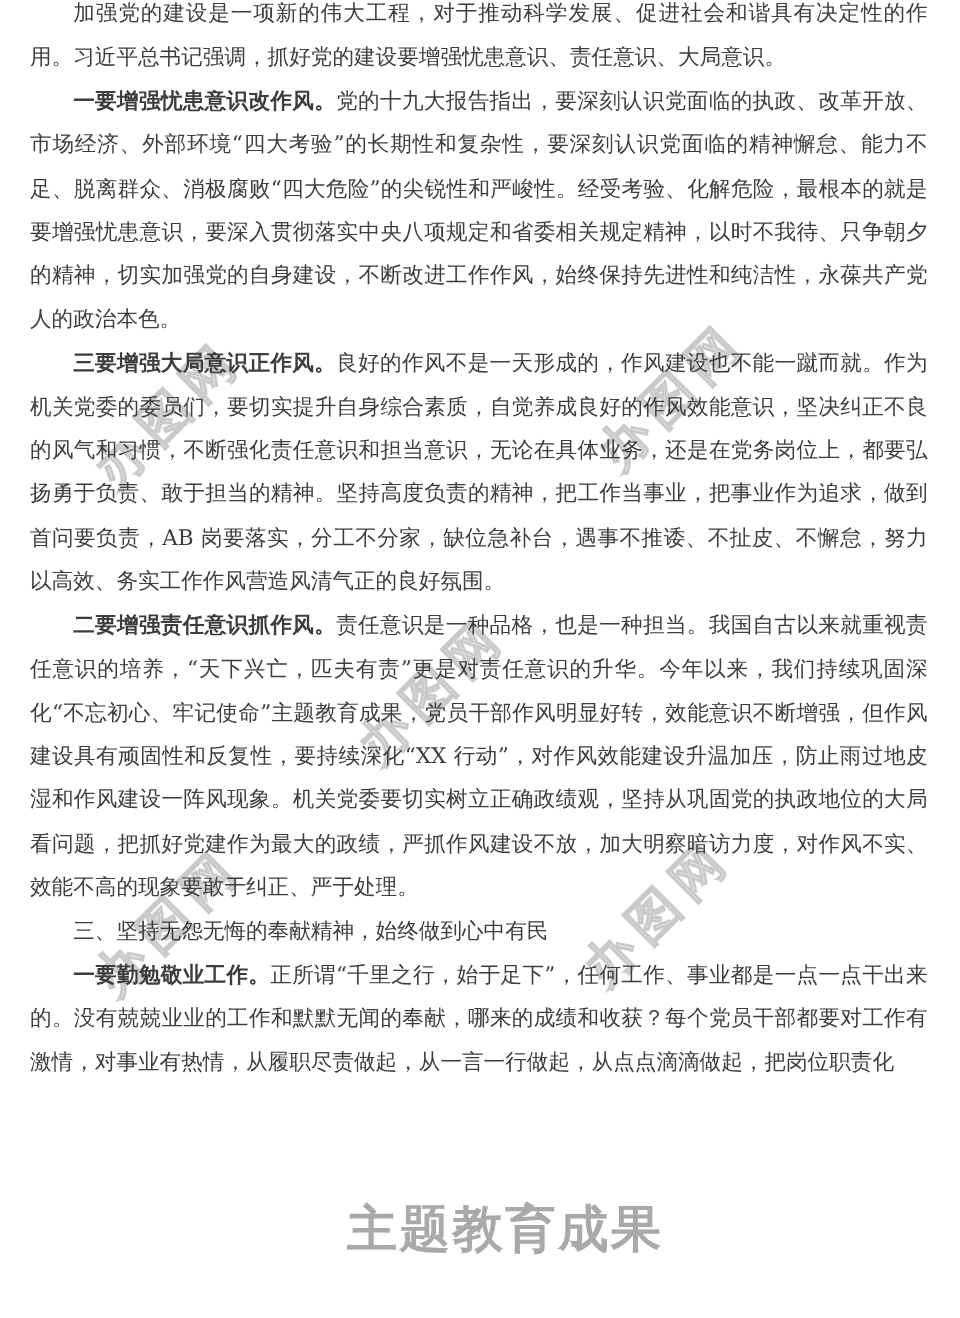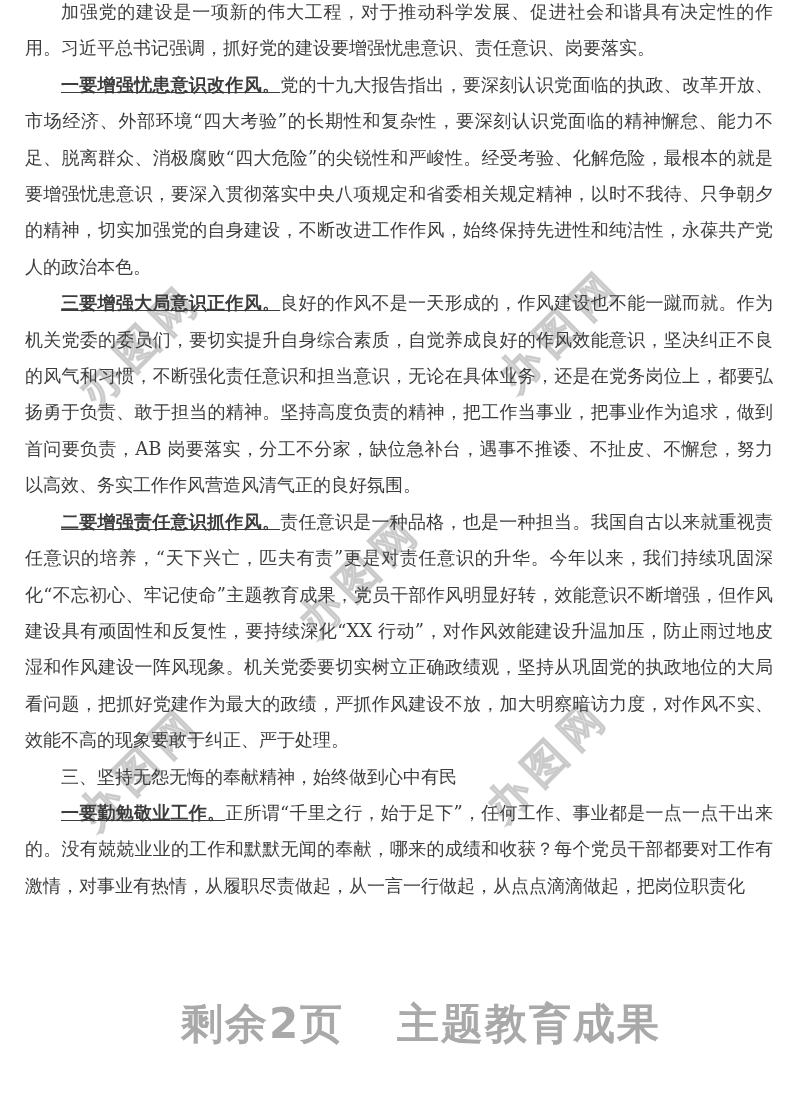--- a/index.html
+++ b/index.html
@@ -42,21 +42,21 @@
     color:#3d3d3d;
     font-size:18px;
     line-height:36.4px;
     text-align:justify;
     text-justify:inter-ideograph;
   }
   .doc p{
     margin:0;
     text-indent:2em;
   }
-  .doc p b{font-weight:700;text-decoration:underline;}
+  .doc p b{font-weight:700;}
   .doc p.heading{font-weight:400;}
   
   .footer{
     position:absolute;
     z-index:2;
     left:0;right:0;
     top:996px;
     display:flex;
     justify-content:center;
     gap:53px;
@@ -76,26 +76,25 @@
 
   <div class="wm-layer" id="wm-layer">
       <span class="wm" style="left: 140px; top: 345px;">办图网</span>
       <span class="wm" style="left: 560px; top: 330px;">办图网</span>
       <span class="wm" style="left: 360px; top: 575px;">办图网</span>
       <span class="wm" style="left: 140px; top: 768px;">办图网</span>
       <span class="wm" style="left: 548px; top: 760px;">办图网</span>
     </div>
 
   <div class="doc" id="doc">
-      <p><span>加强党的建设是一项新的伟大工程，对于推动科学发展、促进社会和谐具有决定性的作用。习近平总书记强调，抓好党的建设要增强忧患意识、责任意识、岗要落实。</span></p>
+      <p><span>加强党的建设是一项新的伟大工程，对于推动科学发展、促进社会和谐具有决定性的作用。习近平总书记强调，抓好党的建设要增强忧患意识、责任意识、大局意识。</span></p>
       <p><b>一要增强忧患意识改作风。</b><span>党的十九大报告指出，要深刻认识党面临的执政、改革开放、市场经济、外部环境“四大考验”的长期性和复杂性，要深刻认识党面临的精神懈怠、能力不足、脱离群众、消极腐败“四大危险”的尖锐性和严峻性。经受考验、化解危险，最根本的就是要增强忧患意识，要深入贯彻落实中央八项规定和省委相关规定精神，以时不我待、只争朝夕的精神，切实加强党的自身建设，不断改进工作作风，始终保持先进性和纯洁性，永葆共产党人的政治本色。</span></p>
       <p><b>三要增强大局意识正作风。</b><span>良好的作风不是一天形成的，作风建设也不能一蹴而就。作为机关党委的委员们，要切实提升自身综合素质，自觉养成良好的作风效能意识，坚决纠正不良的风气和习惯，不断强化责任意识和担当意识，无论在具体业务，还是在党务岗位上，都要弘扬勇于负责、敢于担当的精神。坚持高度负责的精神，把工作当事业，把事业作为追求，做到首问要负责，AB 岗要落实，分工不分家，缺位急补台，遇事不推诿、不扯皮、不懈怠，努力以高效、务实工作作风营造风清气正的良好氛围。</span></p>
       <p><b>二要增强责任意识抓作风。</b><span>责任意识是一种品格，也是一种担当。我国自古以来就重视责任意识的培养，“天下兴亡，匹夫有责”更是对责任意识的升华。今年以来，我们持续巩固深化“不忘初心、牢记使命”主题教育成果，党员干部作风明显好转，效能意识不断增强，但作风建设具有顽固性和反复性，要持续深化“XX 行动”，对作风效能建设升温加压，防止雨过地皮湿和作风建设一阵风现象。机关党委要切实树立正确政绩观，坚持从巩固党的执政地位的大局看问题，把抓好党建作为最大的政绩，严抓作风建设不放，加大明察暗访力度，对作风不实、效能不高的现象要敢于纠正、严于处理。</span></p>
       <p class="heading"><span>三、坚持无怨无悔的奉献精神，始终做到心中有民</span></p>
       <p><b>一要勤勉敬业工作。</b><span>正所谓“千里之行，始于足下”，任何工作、事业都是一点一点干出来的。没有兢兢业业的工作和默默无闻的奉献，哪来的成绩和收获？每个党员干部都要对工作有激情，对事业有热情，从履职尽责做起，从一言一行做起，从点点滴滴做起，把岗位职责化</span></p>
     </div>
 
   <div class="footer">
-    <span>剩余2页</span>
     <span>主题教育成果</span>
   </div>
 
 </div>
 
 </body></html>

